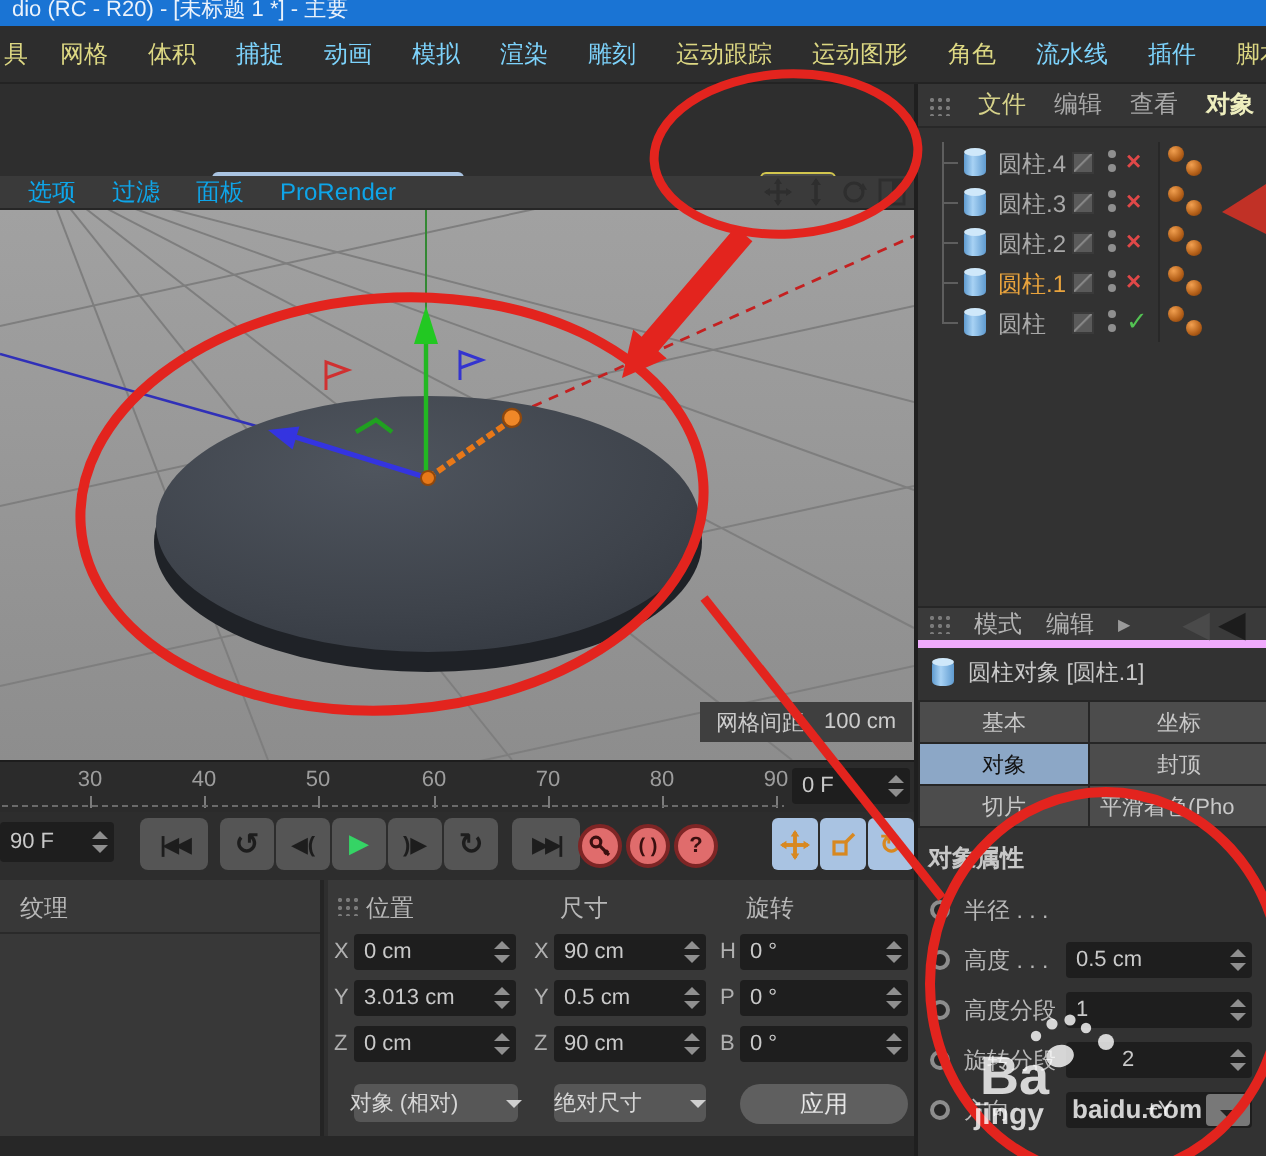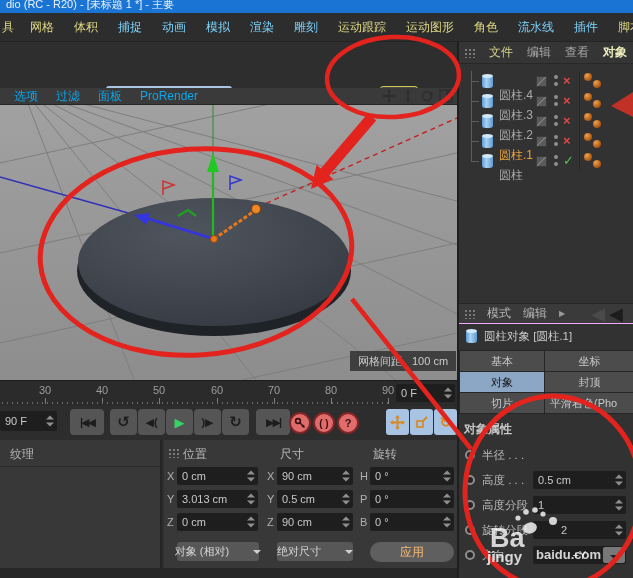--- a/index.html
+++ b/index.html
@@ -66,55 +66,55 @@
 .claxis{position:absolute;color:#b0b0b0;font-size:11px;}
 .fld{position:absolute;background:#1e1e1e;border-radius:2px;color:#c9c9c9;font-size:11px;
   display:flex;align-items:center;padding:0 5px;height:18px;overflow:hidden;}
 .spin{position:absolute;right:3px;top:50%;transform:translateY(-50%);width:8px;height:11px;}
 .spin:before,.spin:after{content:"";position:absolute;left:0;border-left:4px solid transparent;border-right:4px solid transparent;}
 .spin:before{top:0;border-bottom:4px solid #8f8f8f;}
 .spin:after{bottom:0;border-top:4px solid #8f8f8f;}
 .dd{position:absolute;height:19px;background:#575757;border-radius:3px;color:#d6d6d6;font-size:11px;
   display:flex;align-items:center;justify-content:center;gap:24px;}
 .caret{width:0;height:0;border:4px solid transparent;border-top-color:#cfcfcf;margin-top:4px;}
-.applybtn{position:absolute;height:20px;background:#5f5f5f;border-radius:10px;color:#fdba74;
+.applybtn{position:absolute;height:20px;background:#5f5f5f;border-radius:10px;color:#e5e5e5;
   display:flex;align-items:center;justify-content:center;font-size:12px;}
 .bstrip{position:absolute;left:0;top:568px;width:457px;height:10px;background:#272727;}
 
 
 .rightpanel{position:absolute;left:457px;top:42px;width:176px;height:536px;background:#323232;
   border-left:2px solid #1f1f1f;overflow:hidden;}
 .grip{width:11px;height:10px;background-image:radial-gradient(#7a7a7a 35%,transparent 40%);
   background-size:4px 4px;}
 .om-menu{position:absolute;left:0;top:0;width:100%;height:22px;display:flex;align-items:center;
   gap:14px;padding-left:5px;border-bottom:1px solid #282828;background:#353535;}
 .om-menu .m1{color:#d6d28a;}
 .om-menu .m2{color:#a8a8a8;}
 .om-menu .m3{color:#eeeebe;font-weight:bold;}
 .om-row{position:absolute;left:0;width:100%;height:20px;}
 .tv{position:absolute;left:12px;top:0;width:1px;height:20px;background:#5e5e5e;}
 .tv.half{height:11px;}
 .th{position:absolute;left:12px;top:10px;width:8px;height:1px;background:#5e5e5e;}
 .cyl{position:absolute;left:23px;top:4px;width:11px;height:13px;border-radius:4px/2.5px;
   background:linear-gradient(90deg,#5f9bd0,#a8d2f4 40%,#5f9bd0);}
 .cyl:before{content:"";position:absolute;top:-1px;left:0;width:11px;height:4px;border-radius:50%;background:#cfe8fa;}
-.om-name{position:absolute;left:40px;top:16px;color:#a8a8a8;}
+.om-name{position:absolute;left:40px;top:3px;color:#a8a8a8;}
 .om-name.sel{color:#e8a33d;}
 .layersq{position:absolute;left:77px;top:5px;width:11px;height:11px;border:1px solid #3a3a3a;
   background:linear-gradient(135deg,#5a5a5a 42%,#909090 48%,#5a5a5a 56%);}
 .vdots{position:absolute;left:95px;top:4px;display:flex;flex-direction:column;gap:3px;}
 .vdots i{width:4px;height:4px;border-radius:50%;background:#8f8f8f;}
 .enmark{position:absolute;left:104px;top:2px;font-size:13px;font-weight:bold;}
 .enmark.off{color:#e04848;}
 .enmark.on{color:#53c253;}
 .omdiv{position:absolute;left:120px;top:0;width:1px;height:20px;background:#282828;}
 .ball{position:absolute;width:8px;height:8px;border-radius:50%;
   background:radial-gradient(circle at 35% 30%,#f2a050,#b35f18 60%,#74380c);}
 .am-header{position:absolute;left:0;top:261px;width:100%;height:21px;background:#3a3a3a;
-  border-top:1px solid #262626;border-bottom:1px solid #f0abfc;display:flex;align-items:center;
+  border-top:1px solid #262626;border-bottom:4px solid #f0abfc;display:flex;align-items:center;
   gap:12px;padding-left:5px;color:#b4b4b4;}
 .am-header .smalltri{font-size:8px;color:#9a9a9a;}
 .histarrow{font-size:18px;font-weight:bold;line-height:1;}
 .am-title{position:absolute;left:0;top:283px;width:100%;height:25px;}
 .am-title .cyl{left:7px;top:5px;}
 .am-title span.t{position:absolute;left:25px;top:4px;color:#c8c8c8;font-size:11.5px;}
 .tabcell{position:absolute;height:22px;background:#4c4c4c;border:1px solid #262626;color:#c8c8c8;
   font-size:11px;display:flex;align-items:center;justify-content:center;overflow:hidden;}
 .tabcell.sel{background:#8ca7c6;color:#121212;}
 .tabcell.left6{justify-content:flex-start;padding-left:5px;}

